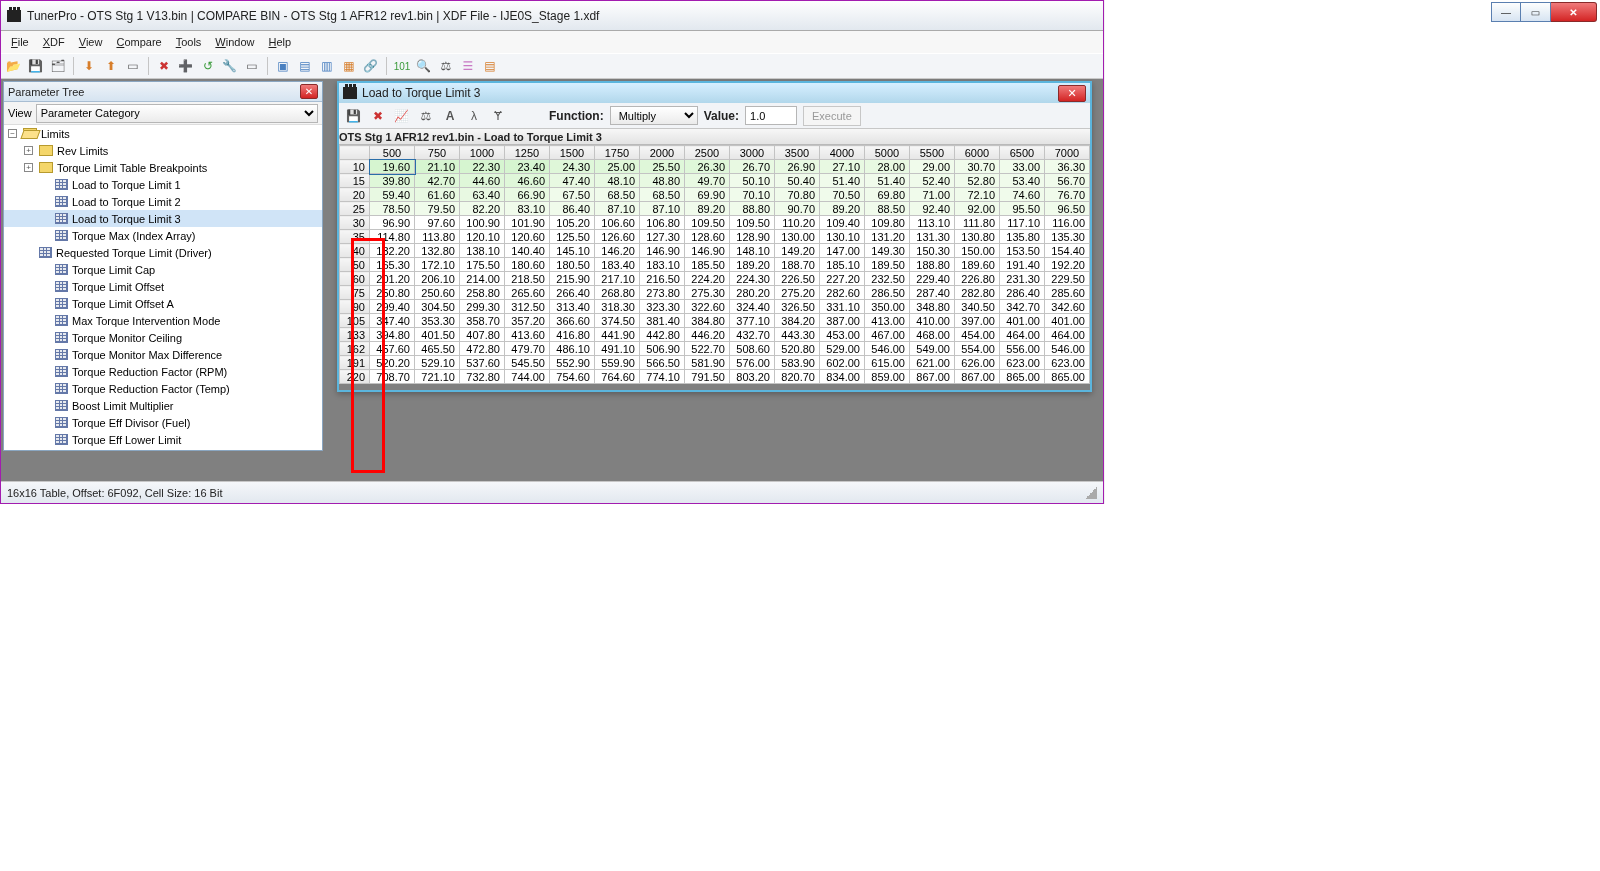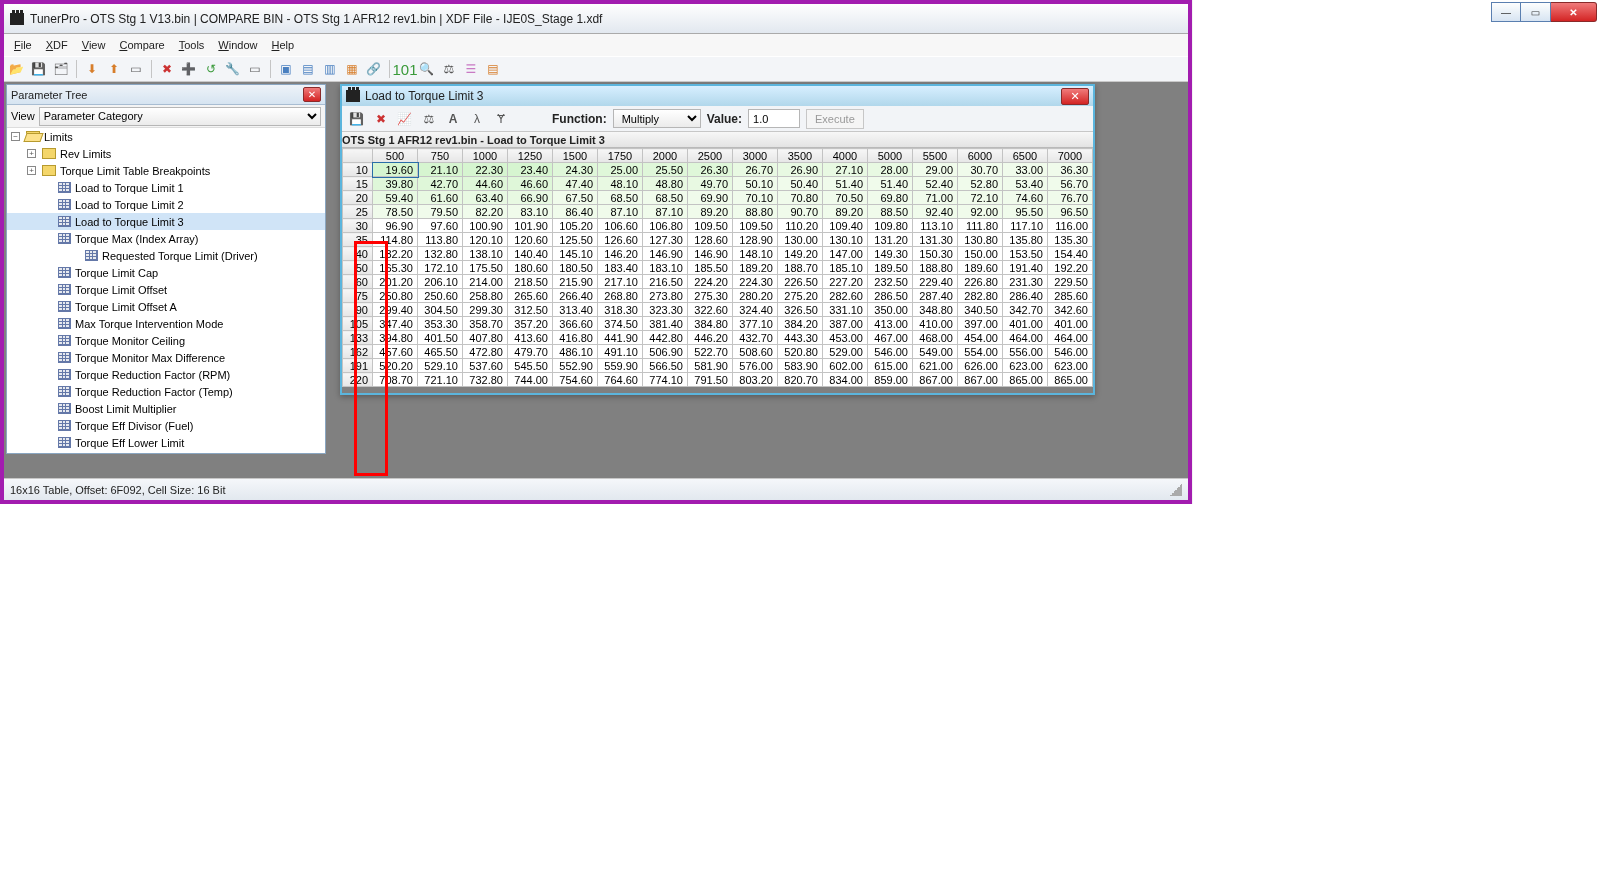--- a/index.html
+++ b/index.html
@@ -1,17 +1,17 @@
 <!DOCTYPE html>
 <html><head>
 <meta charset="utf-8">
 <style>
 * { box-sizing: border-box; margin: 0; padding: 0; font-family: "Segoe UI", Tahoma, sans-serif; font-size: 11px; }
 body { background: #fff; }
-.app-window { width: 1192px; height: 504px; border: 4px solid #a21caf; background: #0f172a; display: flex; flex-direction: column; box-shadow: 0 0 0 1px rgba(0,0,0,.05); }
+.app-window { width: 1104px; height: 504px; border: 1px solid #a21caf; background: #0f172a; display: flex; flex-direction: column; box-shadow: 0 0 0 1px rgba(0,0,0,.05); }
 .titlebar { height: 30px; background: linear-gradient(#fefefe,#e2e8ef); border-bottom: 1px solid #aaa; display: flex; align-items: center; padding: 0 4px 0 6px; }
 .titlebar .title-icon { width: 14px; height: 12px; background: #222; margin-right: 6px; position: relative; }
 .titlebar .title-icon::before { content:""; position:absolute; left:2px; top:-3px; width:3px; height:3px; background:#222; box-shadow:4px 0 #222, 8px 0 #222; }
 .titlebar .title-text { flex: 1; color: #222; font-size: 12px; }
 .win-controls { display: flex; gap: 0; position: absolute; right: 3px; top: 2px; }
 .win-btn { width: 30px; height: 20px; border: 1px solid #5a7fb0; background: linear-gradient(#fdfefe,#d7e4f2); display:flex; align-items:center; justify-content:center; font-size:10px; color:#333; cursor:pointer; }
 .win-btn.max { border-left:none; }
 .win-btn.close { width: 46px; background: linear-gradient(#f07b7b,#d32424); color: #fff; font-weight:bold; border:1px solid #8a2a2a; border-left:none; border-top-right-radius:3px; border-bottom-right-radius:3px;}
 .menubar { height: 22px; background: #f7f7f7; display:flex; align-items:center; padding:0 4px; gap:2px; color:#222; }
 .menubar .menu-item { padding: 2px 6px; cursor:default; }
@@ -109,21 +109,21 @@
     <div class="tb-btn" style="color:#3a9a3a;">↺</div>
     <div class="tb-btn">🔧</div>
     <div class="tb-btn">▭</div>
     <div class="tb-sep"></div>
     <div class="tb-btn" style="color:#4a80c0;">▣</div>
     <div class="tb-btn" style="color:#4a80c0;">▤</div>
     <div class="tb-btn" style="color:#4a80c0;">▥</div>
     <div class="tb-btn" style="color:#d77e2b;">▦</div>
     <div class="tb-btn" style="color:#4a80c0;">🔗</div>
     <div class="tb-sep"></div>
-    <div class="tb-btn" style="color:#3a9a3a; font-size:15px;">101</div>
+    <div class="tb-btn" style="color:#3a9a3a; font-size:10px;">101</div>
     <div class="tb-btn">🔍</div>
     <div class="tb-btn">⚖</div>
     <div class="tb-btn" style="color:#c97ac4;">☰</div>
     <div class="tb-btn" style="color:#d77e2b;">▤</div>
   </div>
 
   <div class="workspace">
     <div class="panel tree">
       <div class="panel-header">
         <span>Parameter Tree</span>
@@ -202,21 +202,21 @@
               <span></span>
               <span></span>
               <span></span>
               <span></span>
               <span></span>
               <span></span>
               <span></span>
             </span>
             <span class="label">Torque Max (Index Array)</span>
           </div>
-          <div class="tree-node" style="padding-left: 20px; margin-left: 43px;">
+          <div class="tree-node" style="padding-left: 20px;">
             <span class="spacer"></span>
             <span class="table-icon">
               <span></span>
               <span></span>
               <span></span>
               <span></span>
               <span></span>
               <span></span>
               <span></span>
               <span></span>

